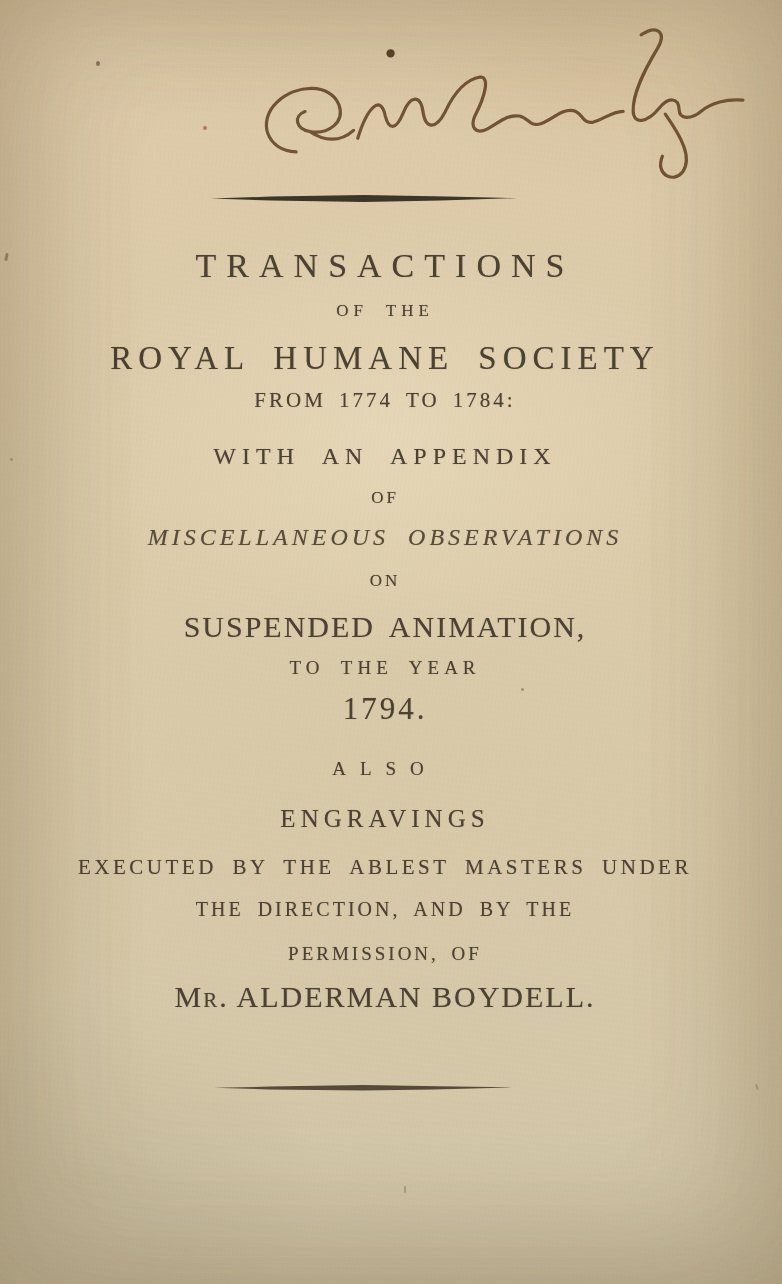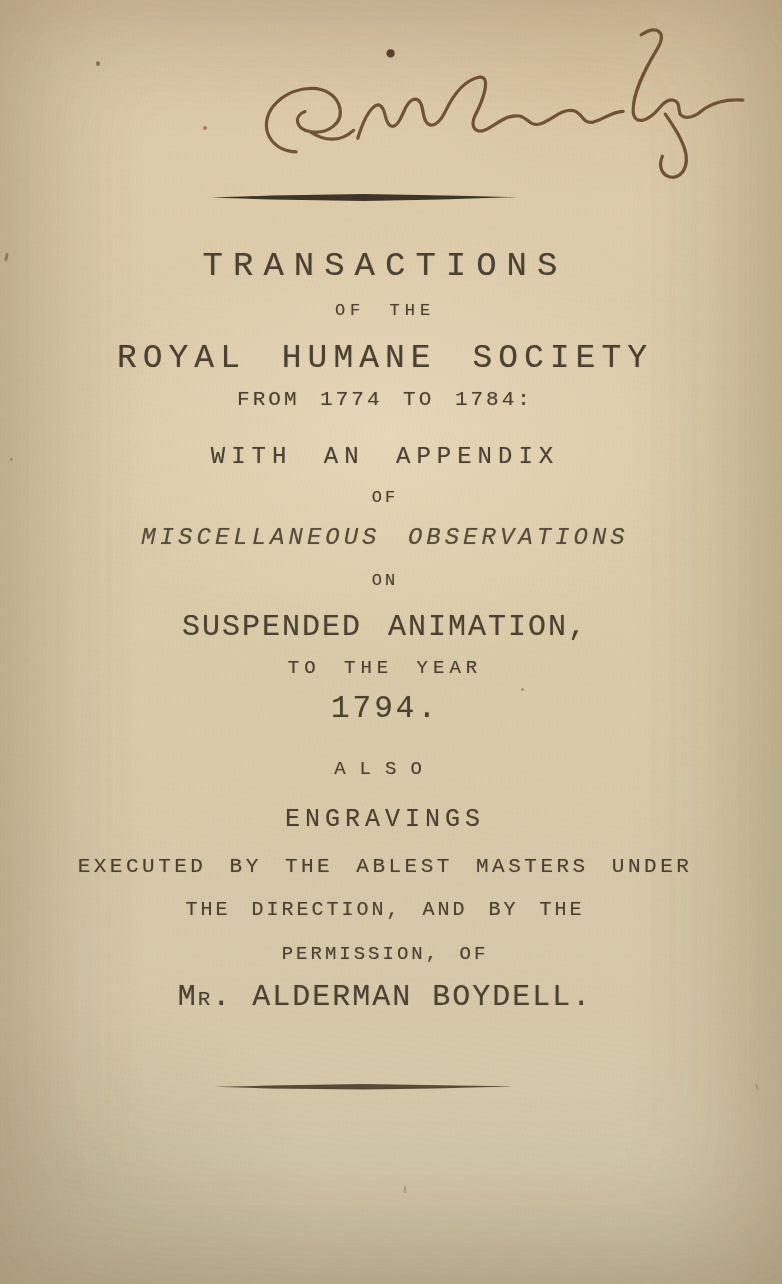--- a/index.html
+++ b/index.html
@@ -3,21 +3,21 @@
 <meta charset="utf-8">
 <style>
   html,body{margin:0;padding:0;background:#b8a98c;}
   .page{
     position:relative;width:782px;height:1284px;overflow:hidden;
     background:
       radial-gradient(420px 300px at 50% 34%, rgba(246,234,207,.38), rgba(246,234,207,0) 75%),
       radial-gradient(260px 180px at 76% 6%, rgba(208,182,142,.28), rgba(208,182,142,0) 70%),
       radial-gradient(340px 260px at 10% 92%, rgba(148,138,104,.20), rgba(148,138,104,0) 72%),
       linear-gradient(180deg,#ddcaa9 0%,#dbcba9 40%,#d6c8a8 72%,#d2c7aa 100%);
-    font-family:Liberation Mono, monospace;
+    font-family:Liberation Serif, serif;
   }
   .vignette{position:absolute;inset:0;pointer-events:none;
     box-shadow:
       inset 0 0 130px rgba(124,98,62,.22),
       inset 0 -50px 140px rgba(106,100,74,.16),
       inset 40px 0 120px rgba(130,102,64,.10),
       inset -40px 0 120px rgba(130,102,64,.13);
   }
   .grain{position:absolute;inset:0;pointer-events:none;opacity:.55;
     background-image:

